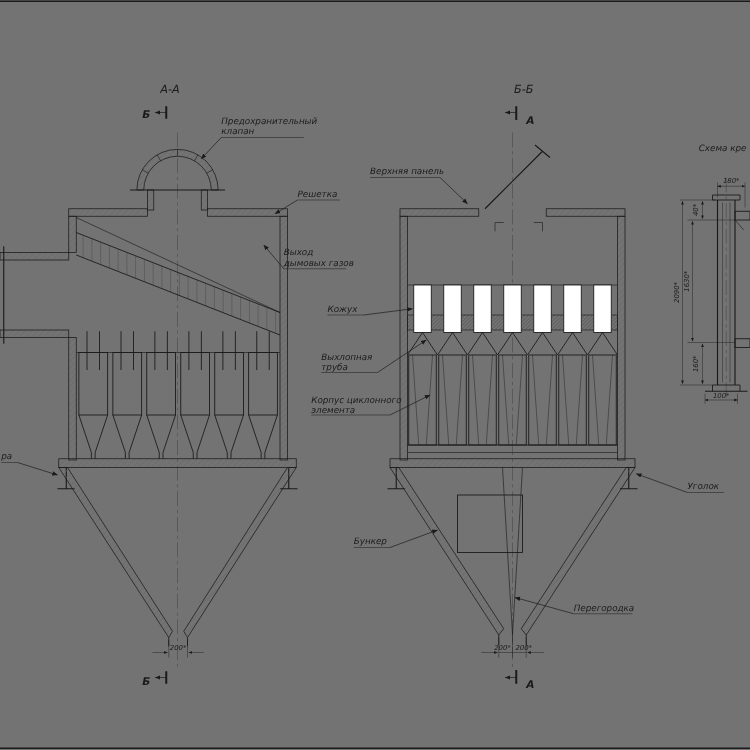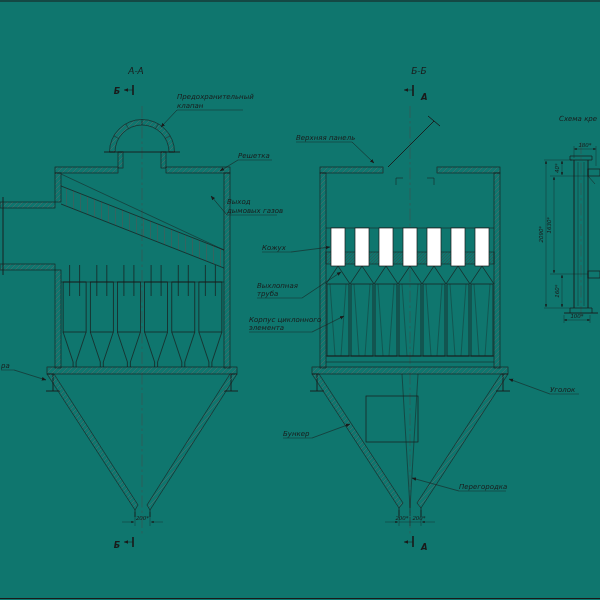--- a/index.html
+++ b/index.html
@@ -1,16 +1,16 @@
 <!DOCTYPE html>
 <html><head>
 <meta charset="utf-8">
 <style>
   html,body{margin:0;padding:0;background:#fff;}
-  .sheet{position:relative;width:600px;height:600px;background:#0f766e;overflow:hidden;}
+  .sheet{position:relative;width:600px;height:600px;background:#737373;overflow:hidden;}
   svg{display:block;}
   text{font-family:"DejaVu Sans",sans-serif;fill:#1a1a1a;}
   .ttl{font-size:9px;font-style:italic;}
   .lbl{font-size:7px;font-style:italic;}
   .dim{font-size:5.5px;font-style:italic;}
   .mk{font-size:8.5px;font-style:italic;font-weight:bold;}
   .ln{fill:none;stroke:#1a1a1a;}
   .w16{stroke-width:1.6;} .w12{stroke-width:1.2;} .w09{stroke-width:.9;}
   .w07{stroke-width:.7;} .w05{stroke-width:.5;} .w035{stroke-width:.35;}
   .ld{fill:none;stroke:#1a1a1a;stroke-width:.55;}

